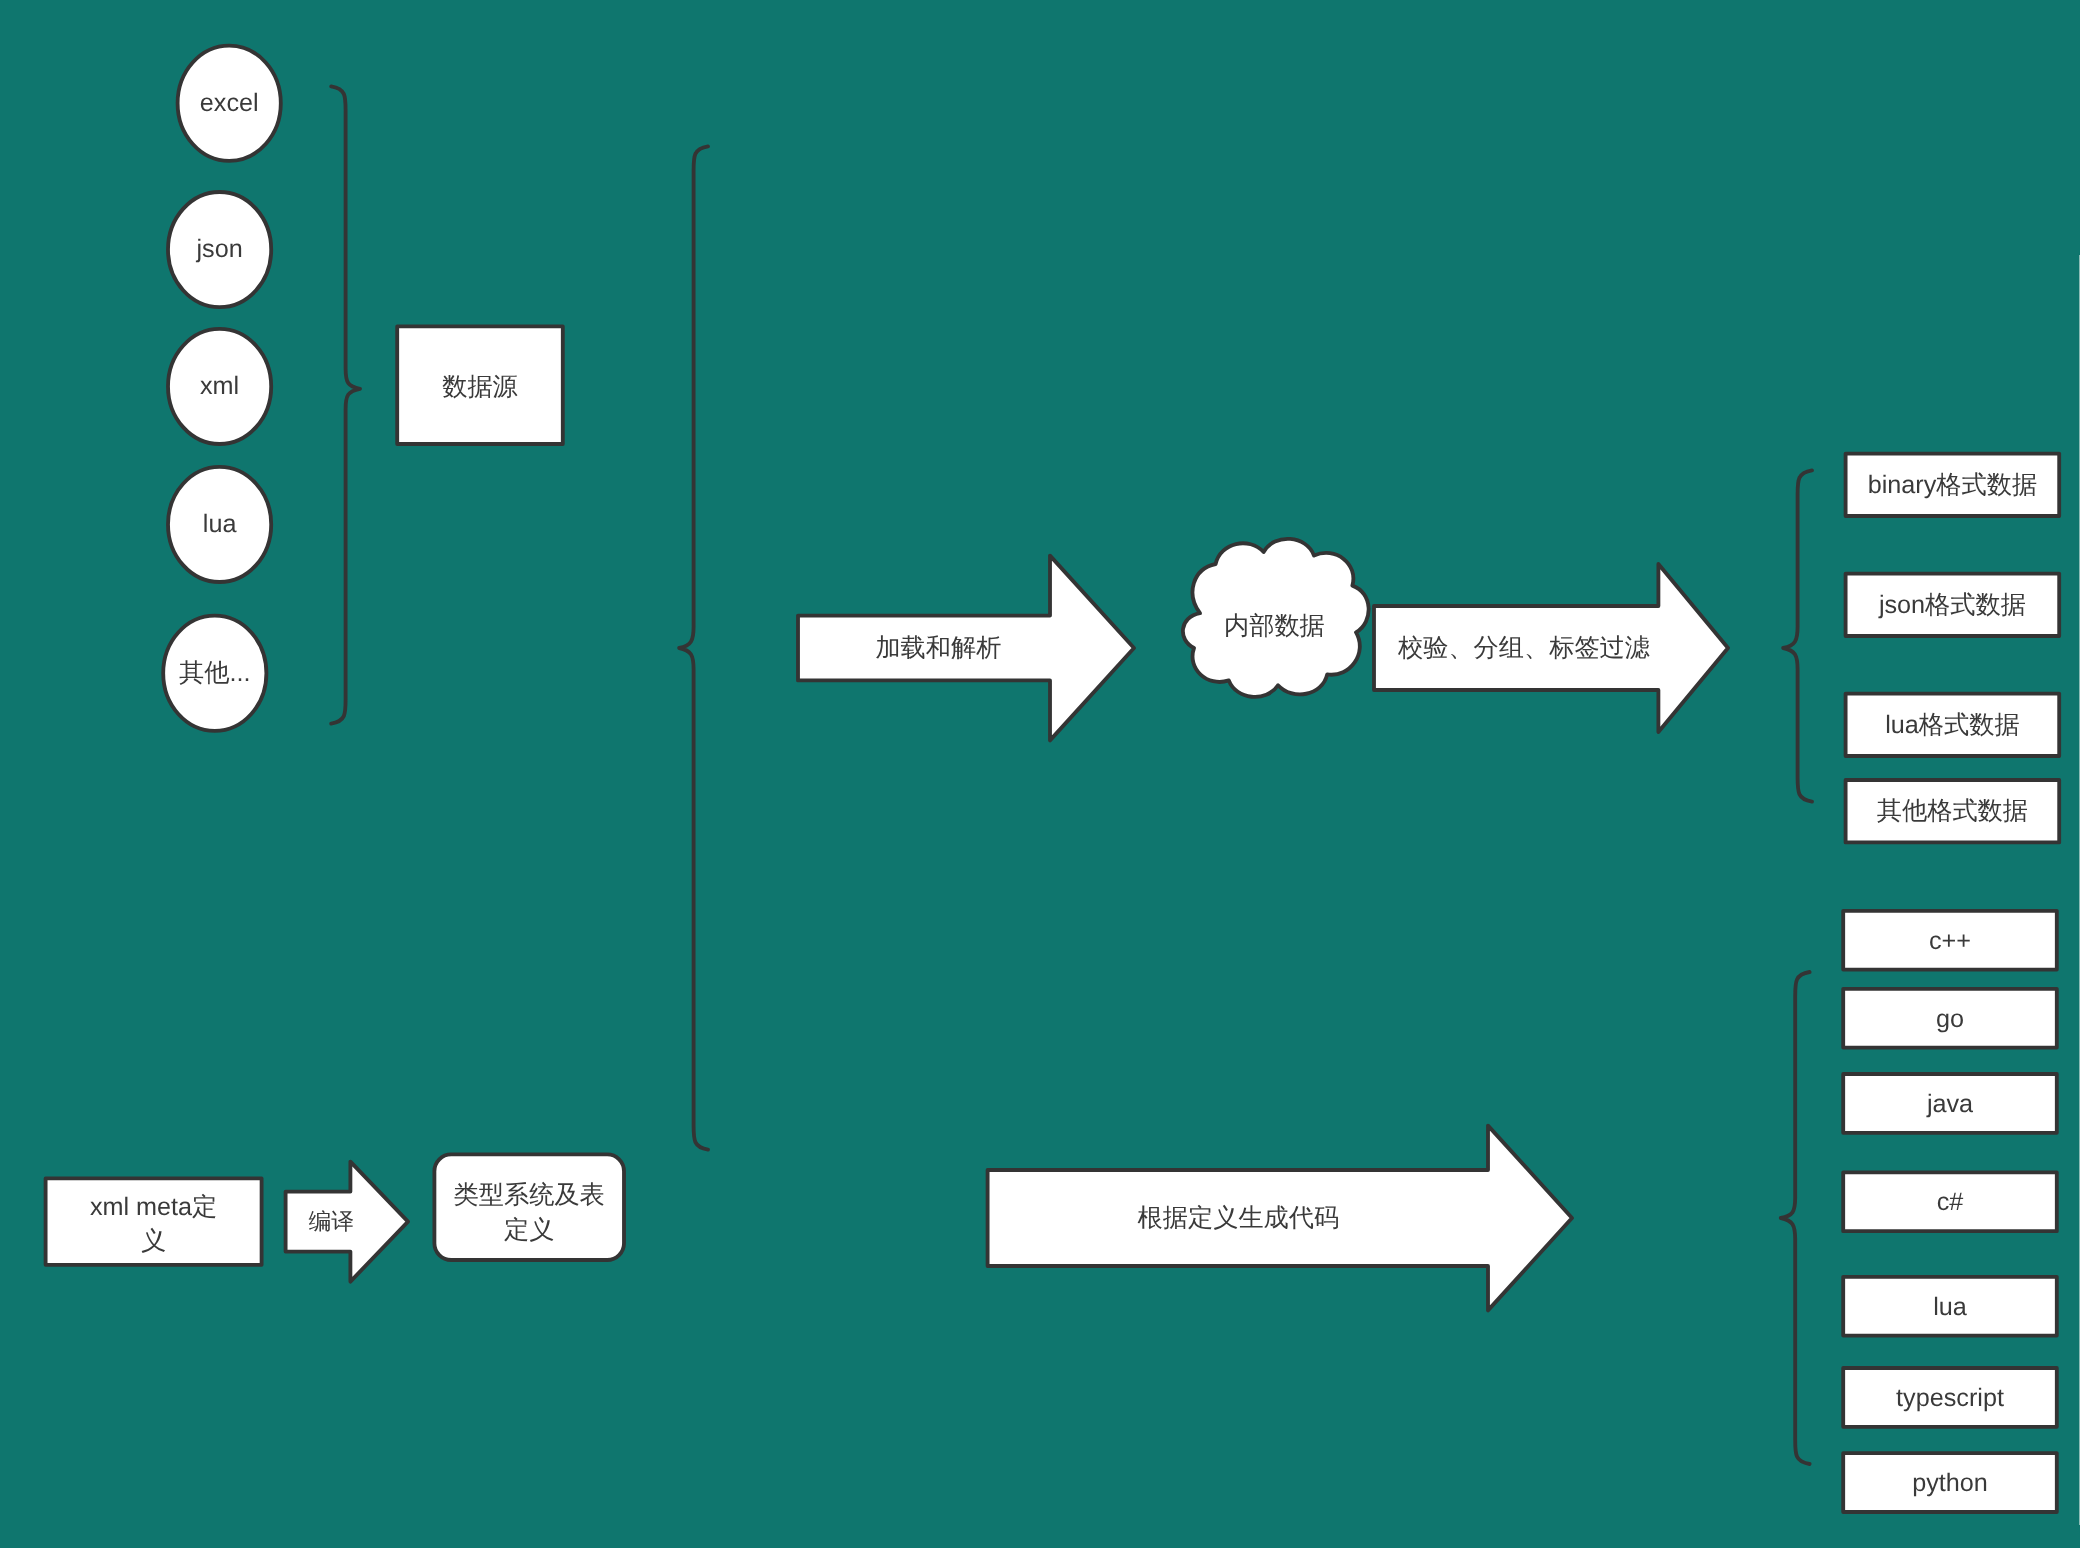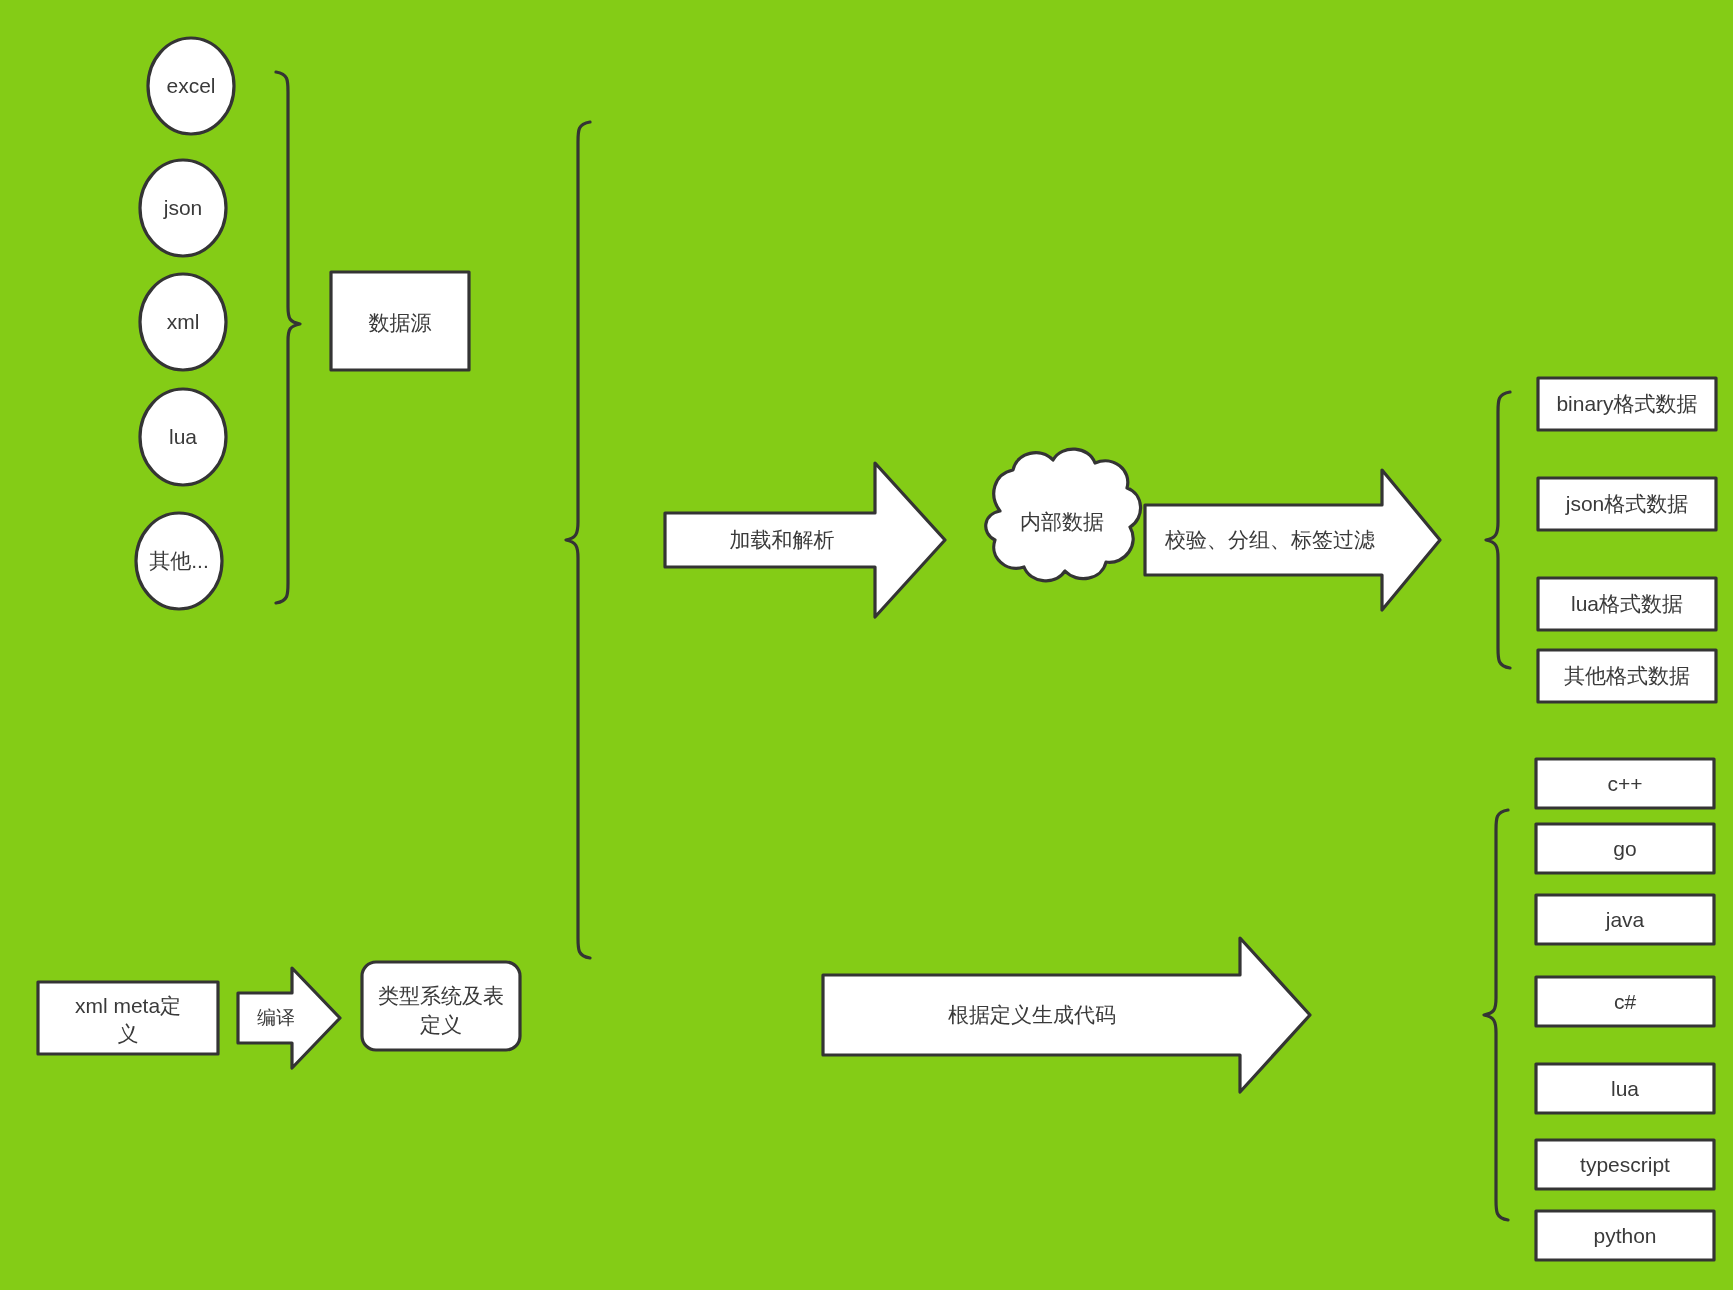--- a/index.html
+++ b/index.html
@@ -10,21 +10,21 @@
   body {
     width: 1733px;
     height: 1290px;
     font-family: "Liberation Sans", "DejaVu Sans", sans-serif;
     overflow: hidden;
   }
   #canvas {
     position: relative;
     width: 1733px;
     height: 1290px;
-    background: #84cc16;
+    background: #0f766e;
   }
   svg.diagram {
     position: absolute;
     top: 0; left: 0;
     width: 1733px;
     height: 1290px;
   }
   .shape-stroke {
     fill: #ffffff;
     stroke: #343434;

